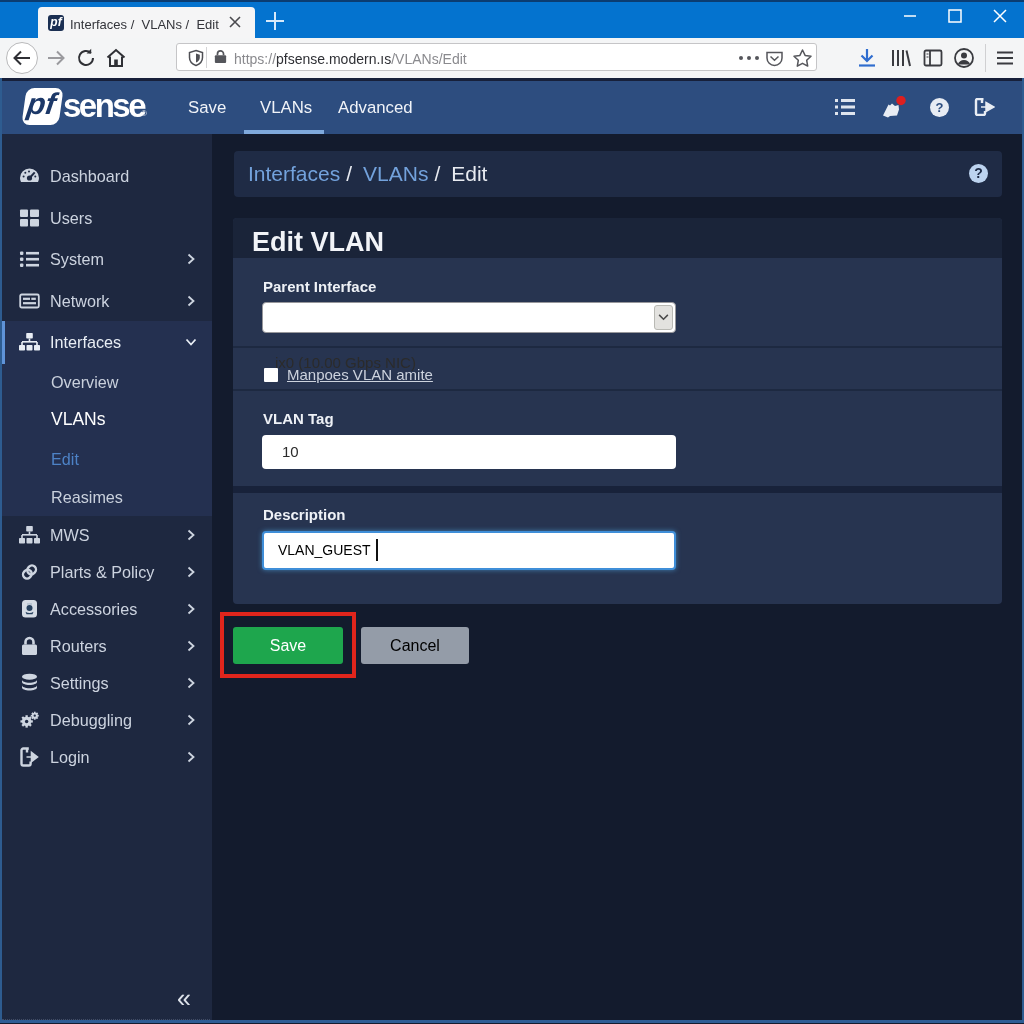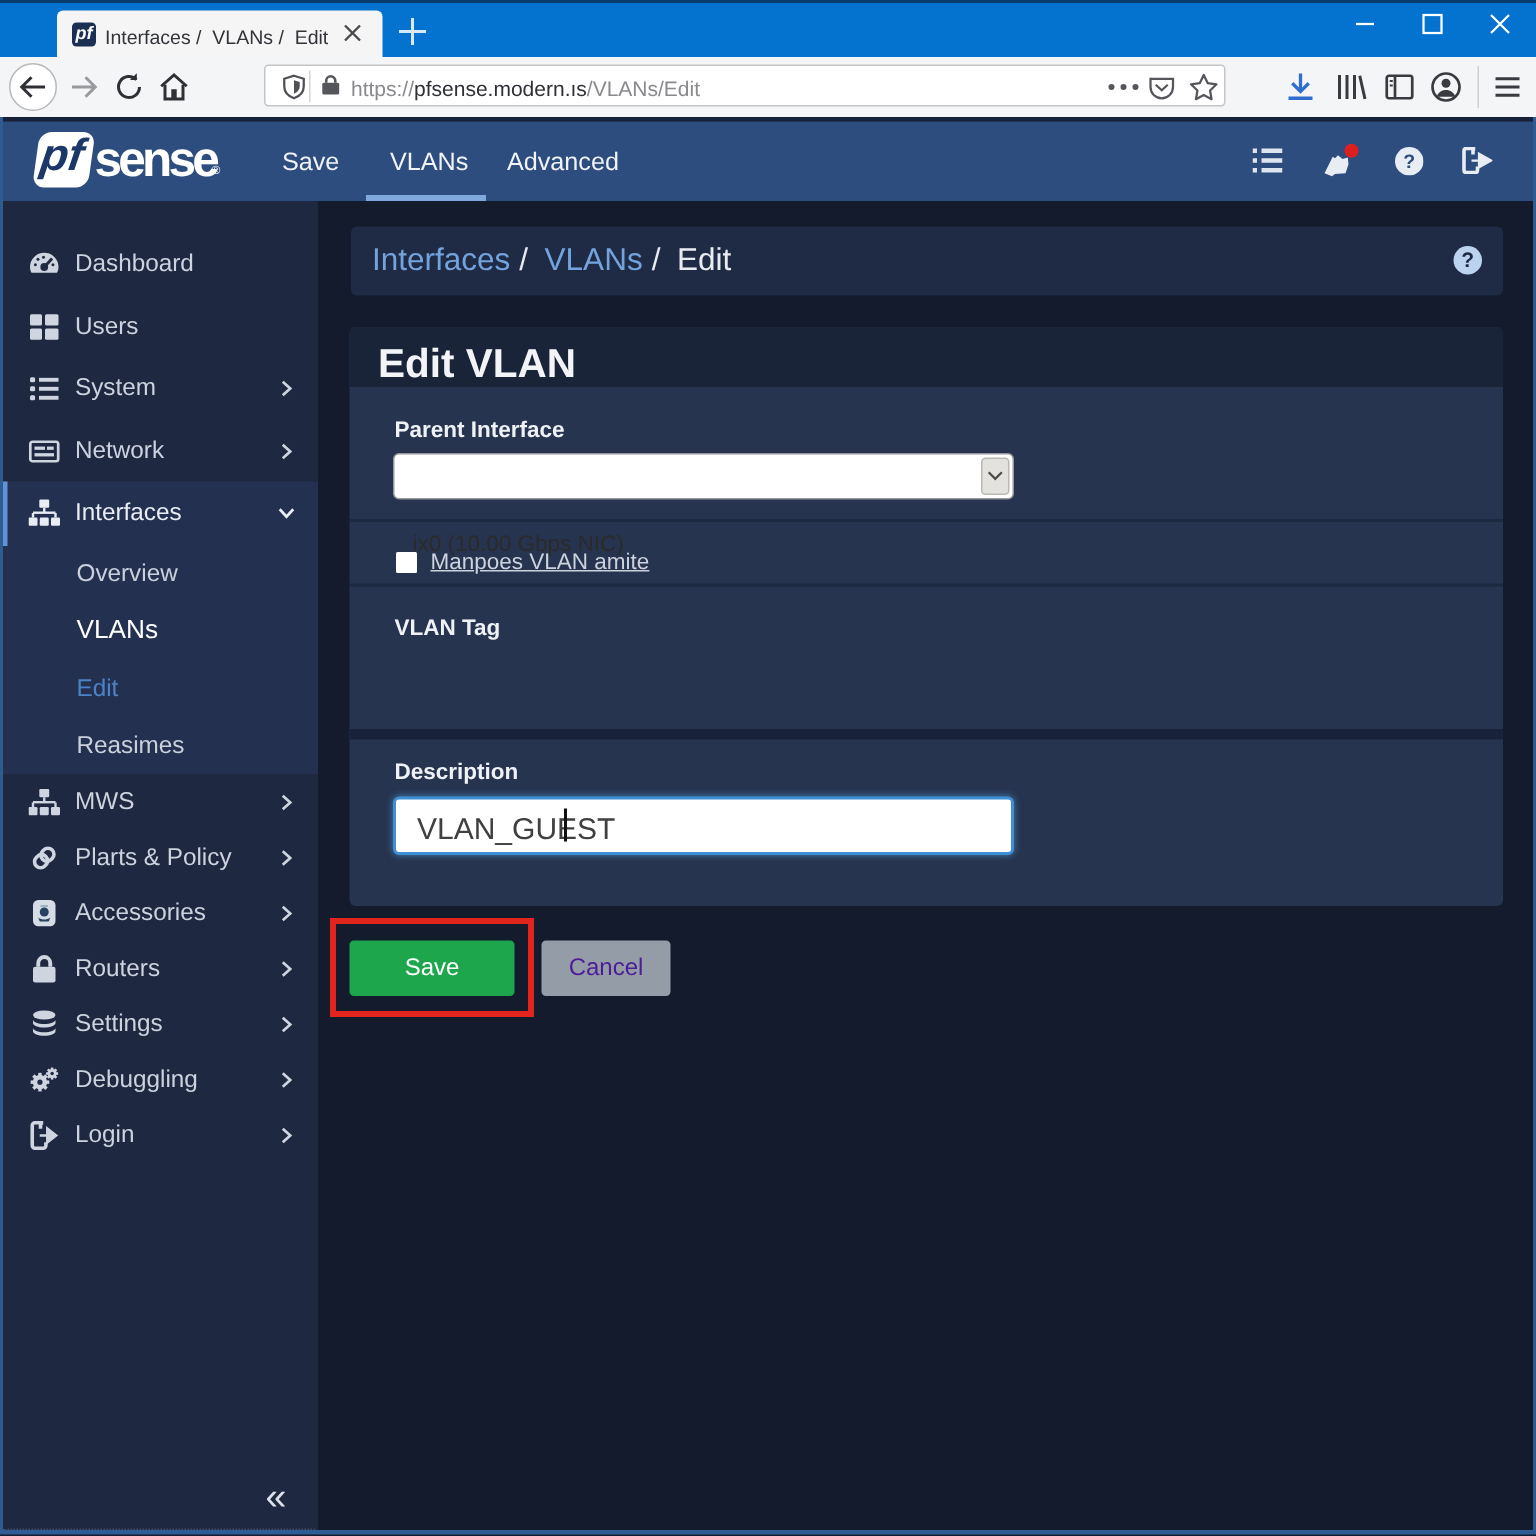--- a/index.html
+++ b/index.html
@@ -64,26 +64,26 @@
   .divider { left:0; width:769px; height:2px; background:#1d2941; }
   #gapband { left:0; top:268px; width:769px; height:7px; background:#18223a; }
   #selwrap { left:29px; top:84px; width:414px; height:31px; background:#fff; border:1px solid #97979b; border-radius:4px; }
   #selwrap .txt { position:absolute; left:12px; top:6px; font-size:15px; color:#2b2b2b;margin-top:45px; }
   #selbtn { left:391px; top:2px; width:19px; height:25px; background:#e3e2df; border:1px solid #b9b9b4; border-radius:3px; }
   #cbx { left:31px; top:150px; width:14px; height:14px; background:#fff; border-radius:1px; }
   #cbxlbl { left:54px; top:148px; font-size:15px; color:#ccd2dd;text-decoration:underline; }
   #tag-input { left:29px; top:217px; width:414px; height:34px; background:#fff; border-radius:4px; }
   #tag-input span { position:absolute; left:20px; top:8px; font-size:15px; color:#2b2b2b; }
   #desc-input { left:29px; top:313px; width:414px; height:39px; background:#fff; border:2px solid #3f8ed8; border-radius:4px; box-shadow:0 0 5px rgba(77,159,217,0.7); }
-  #desc-input span { position:absolute; left:14px; top:9px; font-size:20px; color:#404040; }
+  #desc-input span { position:absolute; left:14px; top:9px; font-size:14px; color:#000000; }
   #desc-input .caret { position:absolute; left:112px; top:6px; width:1.5px; height:22px; background:#111; }
 
   #redbox { left:8px; top:478px; width:136px; height:66px; border:4px solid #e1251c; }
   #savebtn { left:21px; top:493px; width:110px; height:37px; background:#1ea64d; border-radius:3px; color:#fff; font-size:16px; text-align:center; line-height:37px; }
-  #cancelbtn { left:149px; top:493px; width:86px; height:37px; background:#949ca8; border-radius:3px; color:#4c1d95; font-size:16px; text-align:center; line-height:37px; }
+  #cancelbtn { left:149px; top:493px; width:108px; height:37px; background:#949ca8; border-radius:3px; color:#000000; font-size:16px; text-align:center; line-height:37px; }
 
   
   #frame-l { left:0; top:78px; width:2px; height:944px; background:#2e5c90; }
   #frame-r { left:1022px; top:78px; width:2px; height:944px; background:#2e5c90; }
   #frame-b { left:0; top:1020px; width:1024px; height:3px; background:#2e5d95; }
 </style>
 </head>
 <body>
 
   <div class="abs" id="titlebar">
@@ -406,20 +406,23 @@
           <svg style="position:absolute;left:3px;top:8px" width="11" height="7" viewBox="0 0 12 8">
             <path d="M1 1l5 5 5-5" fill="none" stroke="#4a4a4a" stroke-width="1.7"></path>
           </svg>
         </div>
       </div>
       <div class="abs divider" style="top:128px"></div>
       <div class="abs" id="cbx"></div>
       <div class="abs" id="cbxlbl">Manpoes VLAN amite</div>
       <div class="abs divider" style="top:171px"></div>
       <div class="abs flabel" style="top:192px">VLAN Tag</div>
+      <div class="abs" id="tag-input">
+        <span>10</span>
+      </div>
       <div class="abs" id="gapband"></div>
       <div class="abs flabel" style="top:288px">Description</div>
       <div class="abs" id="desc-input">
         <span>VLAN_GUEST</span>
         <div class="caret"></div>
       </div>
     </div>
     <div class="abs" id="redbox"></div>
     <div class="abs" id="savebtn">Save</div>
     <div class="abs" id="cancelbtn">Cancel</div>

